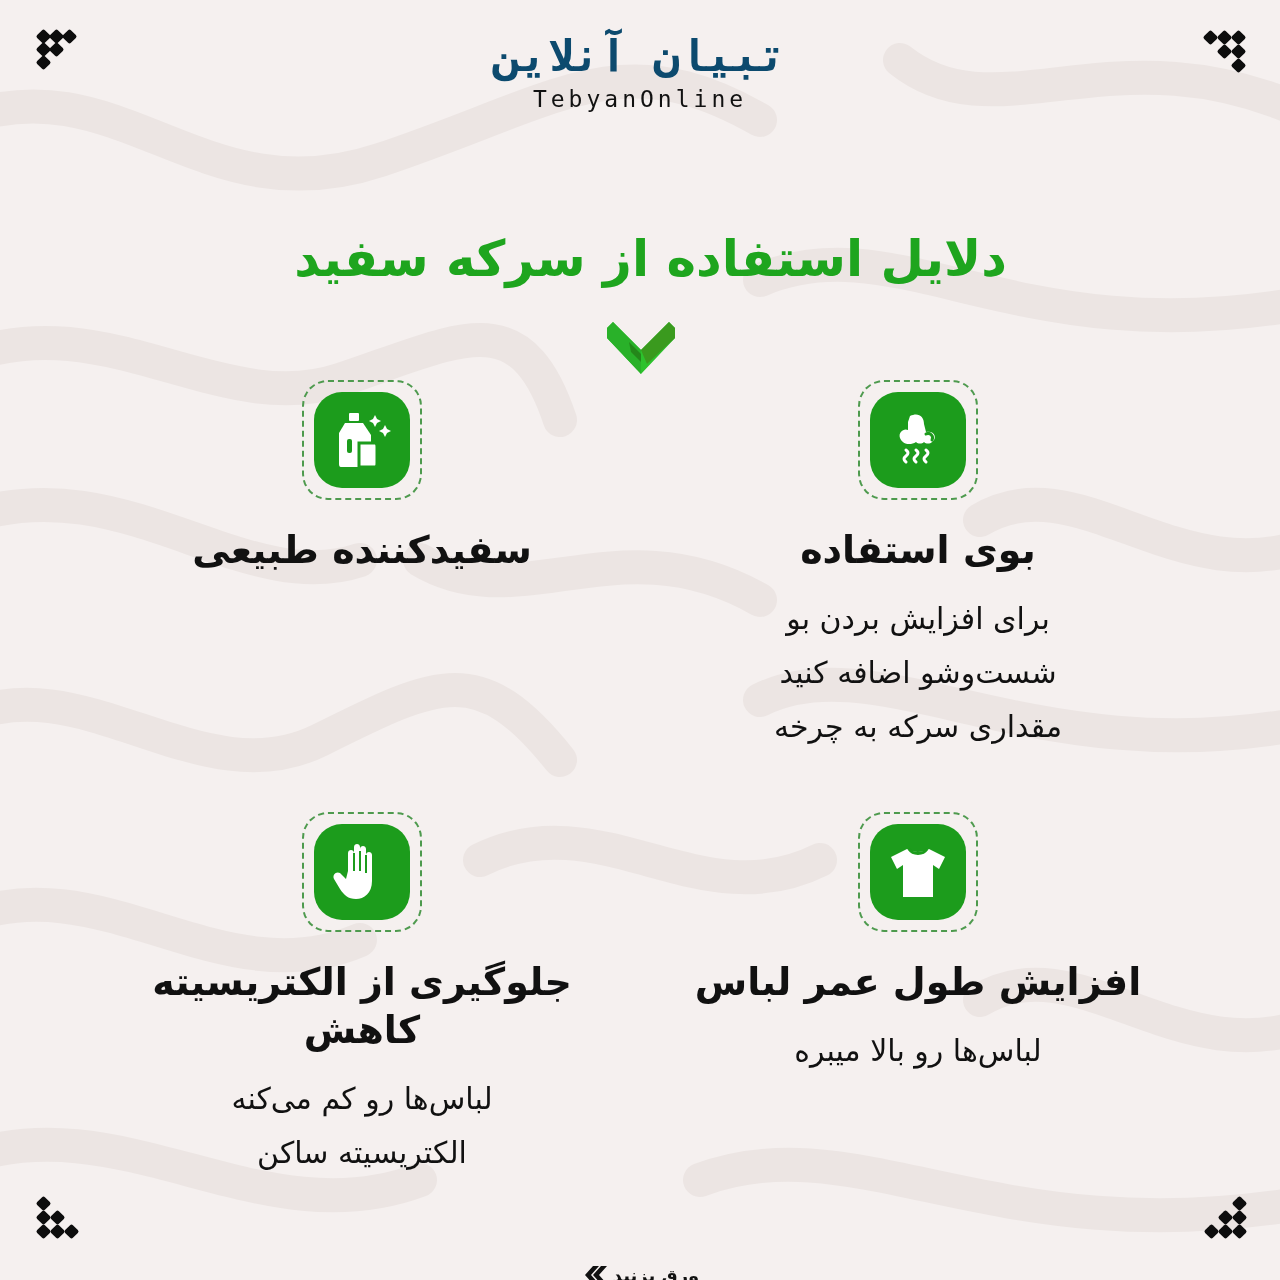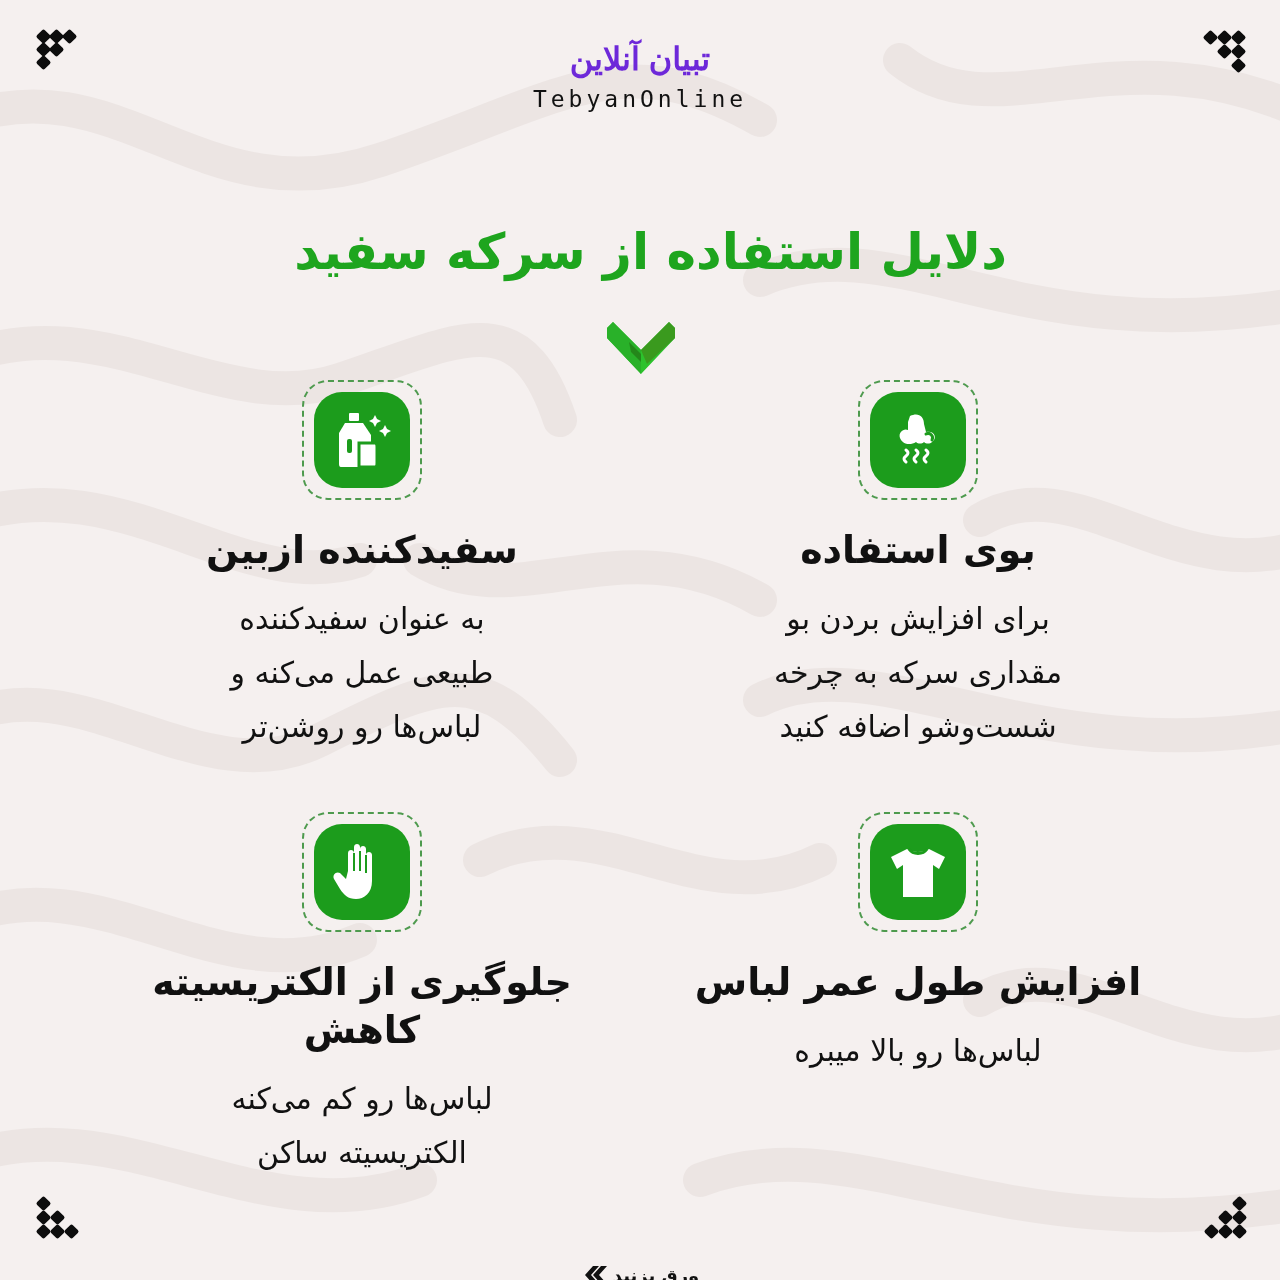--- a/index.html
+++ b/index.html
@@ -38,42 +38,42 @@
     }
 
     
     .brand {
       position: absolute;
       left: 0; right: 0;
       top: 36px;
       text-align: center;
     }
     .brand-fa {
-      font-family: Liberation Sans, sans-serif;
-      font-weight: bold;
-      font-size: 32px;
+      font-family: Liberation Mono, monospace;
+      font-weight: bold;
+      font-size: 44px;
       line-height: 46px;
       direction: rtl;
-      color: #6d28d9;
+      color: #0c4a6e;
       letter-spacing: -1px;
     }
     .brand-en {
       font-family: "DejaVu Sans Mono", monospace;
       font-size: 23px;
       letter-spacing: 4px;
       color: #111;
       margin-top: 4px;
       text-align: center;
     }
 
     
     .main-title {
       position: absolute;
       left: 0; right: 0;
-      top: 223px;
+      top: 230px;
       text-align: center;
       direction: rtl;
       font-family: "DejaVu Sans", sans-serif;
       font-weight: bold;
       font-size: 50px;
       color: #1ea51e;
       letter-spacing: -1px;
       padding-left: 21px;
     }
 
@@ -219,44 +219,39 @@
         <path d="M38 24 C42 22 46 26 44 30" fill="none" stroke="#1c9c1c" stroke-width="3" stroke-linecap="round"></path>
         <path d="M18 40 q4 3 0 6 q-4 3 0 6" fill="none" stroke="#fff" stroke-width="3" stroke-linecap="round"></path>
         <path d="M28 40 q4 3 0 6 q-4 3 0 6" fill="none" stroke="#fff" stroke-width="3" stroke-linecap="round"></path>
         <path d="M38 40 q4 3 0 6 q-4 3 0 6" fill="none" stroke="#fff" stroke-width="3" stroke-linecap="round"></path>
       </svg>
     </div>
   </div>
   <div class="card-title">بوی استفاده</div>
   <div class="card-body">
     <div>برای افزایش بردن بو</div>
+    <div>شست‌وشو اضافه کنید</div>
     <div>مقداری سرکه به چرخه</div>
-    <div>شست‌وشو اضافه کنید</div>
   </div>
 </div>
 
 <div class="card layer" style="left:102px;top:380px;">
   <div class="icon-frame">
     <div class="icon-tile">
       <svg width="62" height="62" viewBox="0 0 62 62">
         <rect x="18" y="4" width="10" height="8" rx="1" fill="#fff"></rect>
         <path d="M14 14 L32 14 L40 26 L40 58 L10 58 C8 58 8 56 8 54 L8 24 Z" fill="#fff"></path>
         <rect x="16" y="30" width="5" height="14" rx="2" fill="#1c9c1c"></rect>
         <path d="M28 34 L44 34 C46 34 46 36 46 38 L46 54 C46 56 46 58 44 58 L28 58 Z" fill="#fff" stroke="#1c9c1c" stroke-width="3"></path>
         <path d="M44 6 L46 10 L50 12 L46 14 L44 18 L42 14 L38 12 L42 10 Z" fill="#fff"></path>
         <path d="M54 16 L56 20 L60 22 L56 24 L54 28 L52 24 L48 22 L52 20 Z" fill="#fff"></path>
       </svg>
     </div>
   </div>
-  <div class="card-title">سفیدکننده ازبین</div>
-  <div class="card-body">
-    <div>به عنوان سفیدکننده</div>
-    <div>طبیعی عمل می‌کنه و</div>
-    <div>لباس‌ها رو روشن‌تر</div>
-  </div>
+  <div class="card-title">سفیدکننده طبیعی</div>
 </div>
 
 <div class="card layer" style="left:658px;top:812px;">
   <div class="icon-frame">
     <div class="icon-tile">
       <svg width="62" height="62" viewBox="0 0 62 62">
         <path d="M20 8 C24 12 38 12 42 8 L58 16 L52 28 L46 24 L46 56 L16 56 L16 24 L10 28 L4 16 Z" fill="#fff"></path>
         <path d="M22 8 C26 14 36 14 40 8" fill="none" stroke="#1c9c1c" stroke-width="3"></path>
       </svg>
     </div>

